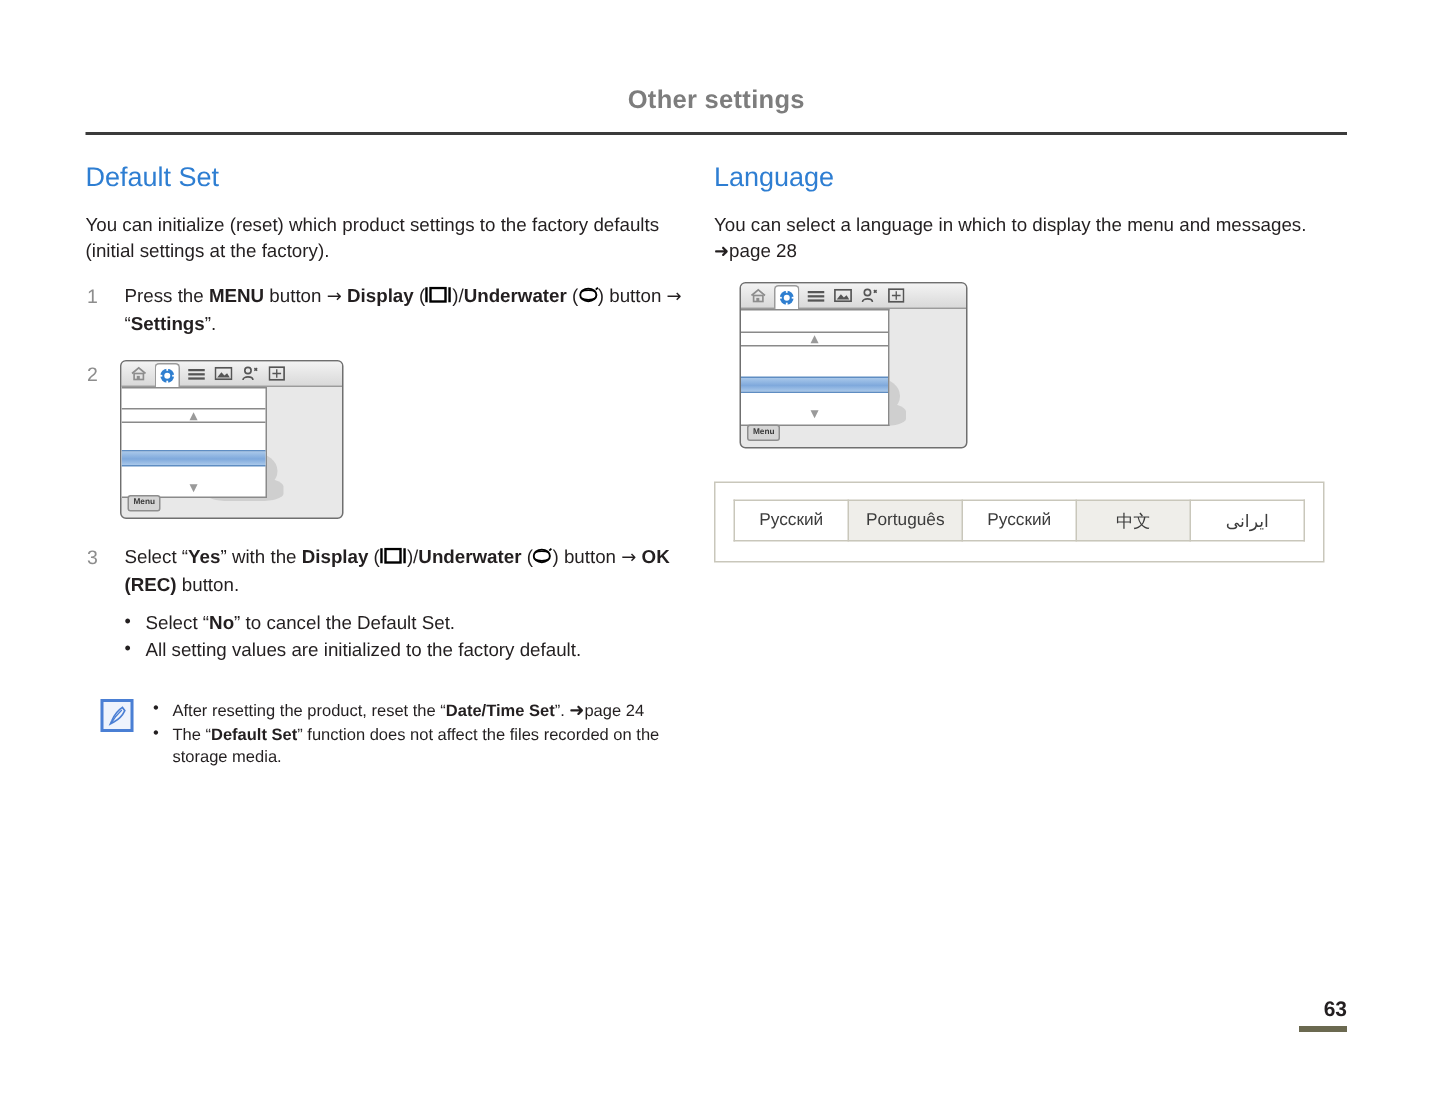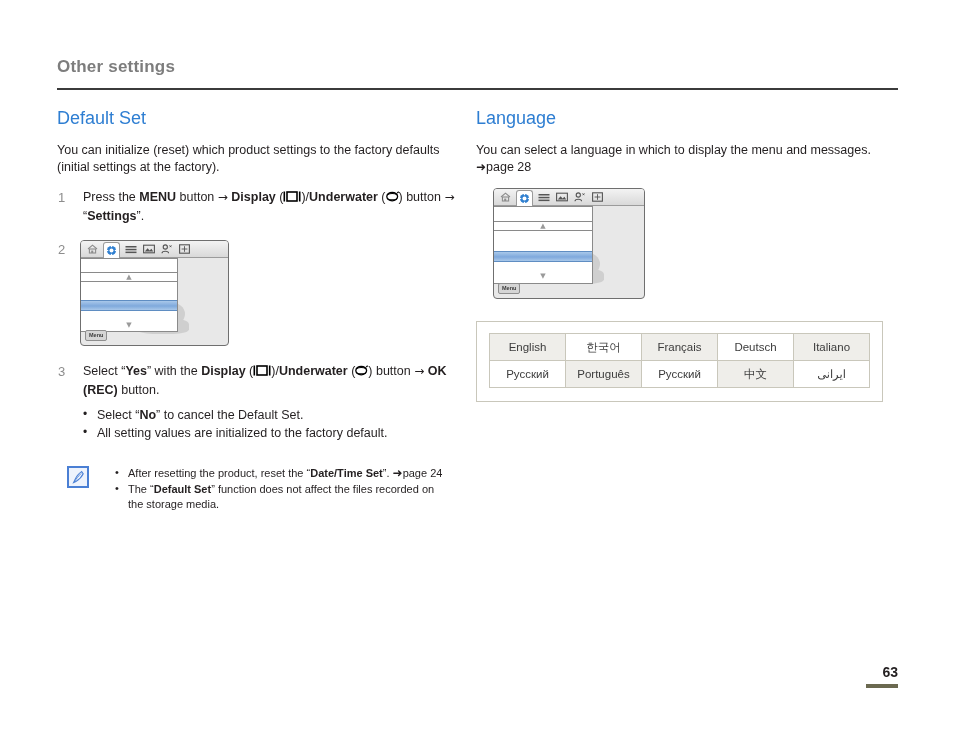--- a/index.html
+++ b/index.html
@@ -15,21 +15,21 @@
     color: #231f20;
     overflow: hidden;
   }
 
   
   .page-header {
     position: absolute;
     left: 57px;
     top: 56px;
     width: 841px;
-    text-align: left;
+    text-align: center;
   }
   .page-header .header-title {
     font-size: 17px;
     font-weight: bold;
     color: #7d7d7d;
     letter-spacing: 0.2px;
     line-height: 22px;
   }
   .header-rule {
     position: absolute;
@@ -198,21 +198,21 @@
     top: 0;
     width: 22px;
     height: 22px;
     border: 2px solid #4a7fd4;
     background: #eef3fc;
     box-sizing: border-box;
     display: flex;
     align-items: center;
     justify-content: center;
   }
-  .note ul { margin: 17px; padding: 0; list-style: none; }
+  .note ul { margin: 4px; padding: 0; list-style: none; }
   .note li {
     position: relative;
     padding-left: 13px;
     font-size: 11px;
     line-height: 15px;
     margin-bottom: 1px;
   }
   .note li::before {
     content: "\2022";
     position: absolute;
@@ -473,27 +473,20 @@
         <div class="caret" style="height:9px;">▼</div>
       </div>
       <div class="menu-btn">Menu</div>
     </div>
   </div>
 
   <div class="lang-box">
     <table class="lang-table">
       <tbody>
         <tr>
-          <td class="shade">English</td>
-          <td class="plain">한국어</td>
-          <td class="shade">Français</td>
-          <td class="plain">Deutsch</td>
-          <td class="shade">Italiano</td>
-        </tr>
-        <tr>
           <td class="plain">Русский</td>
           <td class="shade">Português</td>
           <td class="plain">Русский</td>
           <td class="shade">中文</td>
           <td class="plain">ایرانی</td>
         </tr>
       </tbody>
     </table>
   </div>
 

